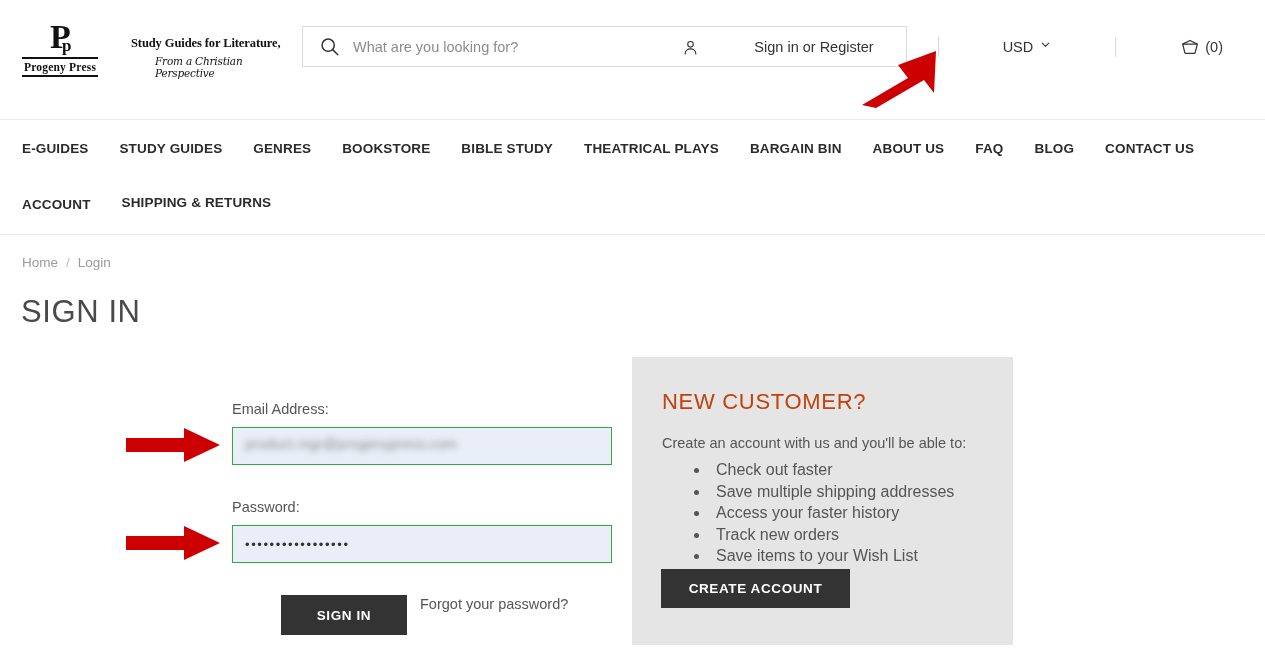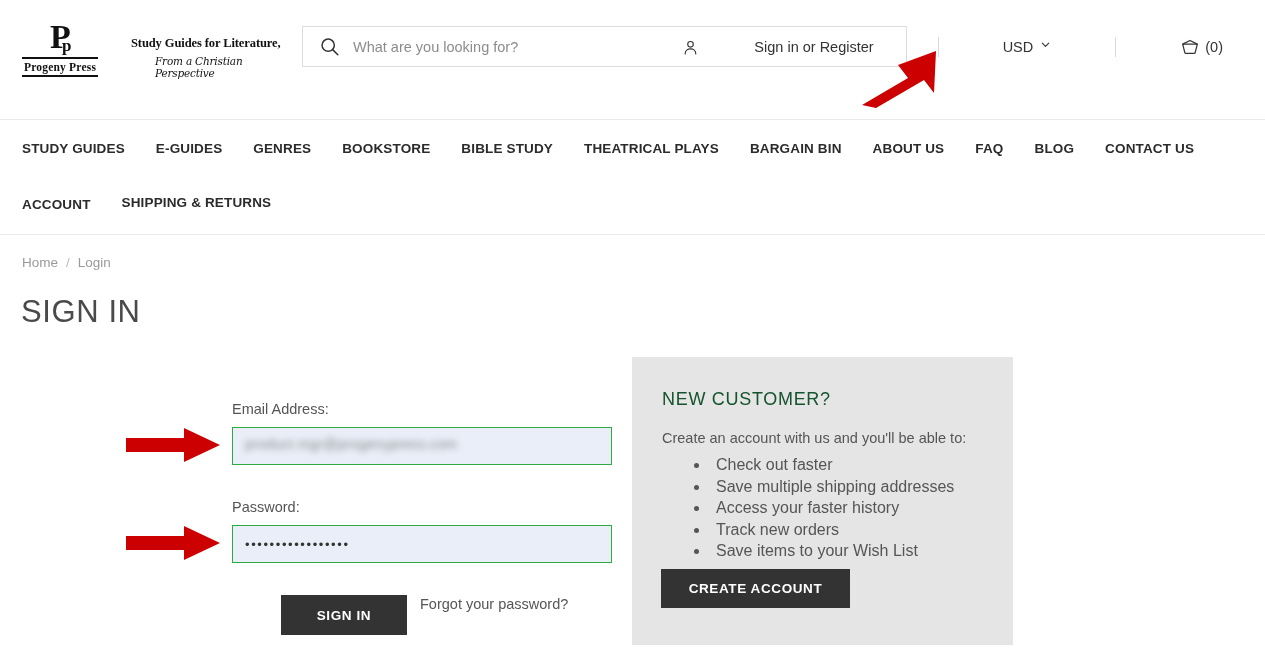--- a/index.html
+++ b/index.html
@@ -158,22 +158,22 @@
   }
 
   
   .newcust {
     position: absolute; left: 632px; top: 357px;
     width: 381px; height: 288px;
     background: #e5e5e5;
     padding: 24px 30px 0 30px;
   }
   .nc-title {
-    margin: 8px 0 0 0; font-size: 18px; font-weight: normal;
-    color: #14532d; letter-spacing: 0.7px;
+    margin: 8px 0 0 0; font-size: 22px; font-weight: normal;
+    color: #c2410c; letter-spacing: 0.7px;
   }
   .nc-lead {
     margin: 20px 0 0 0; font-size: 14.5px; color: #555;
   }
   .nc-list {
     margin: 8px 0 0 0; padding-left: 48px; list-style: disc;
   }
   .nc-list li {
     font-size: 16px; color: #555; line-height: 21.5px;
     padding-left: 6px;
@@ -253,22 +253,22 @@
             <path d="M3.2 8.5 12 4.2l8.8 4.3" stroke-linejoin="round"></path>
           </svg>
         </span>
         <span>(0)</span>
       </span>
     </div>
   </div>
 
   <nav class="nav">
     <ul class="nav-list">
+      <li class="nav-item">E-GUIDES</li>
       <li class="nav-item">STUDY GUIDES</li>
-      <li class="nav-item">E-GUIDES</li>
       <li class="nav-item">GENRES</li>
       <li class="nav-item">BOOKSTORE</li>
       <li class="nav-item">BIBLE STUDY</li>
       <li class="nav-item">THEATRICAL PLAYS</li>
       <li class="nav-item">BARGAIN BIN</li>
       <li class="nav-item">ABOUT US</li>
       <li class="nav-item">FAQ</li>
       <li class="nav-item">BLOG</li>
       <li class="nav-item">CONTACT US</li>
       <li class="nav-item">ACCOUNT</li>

